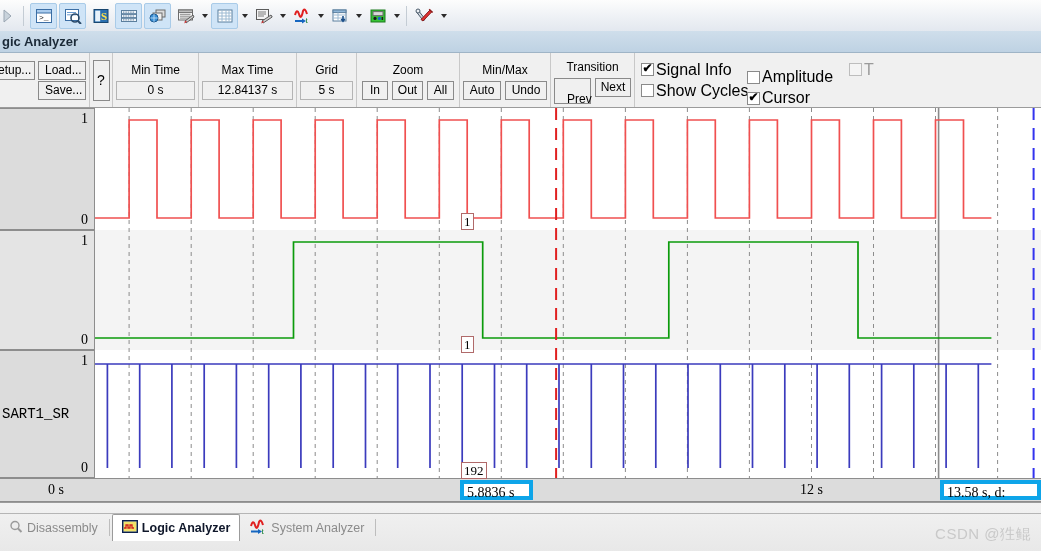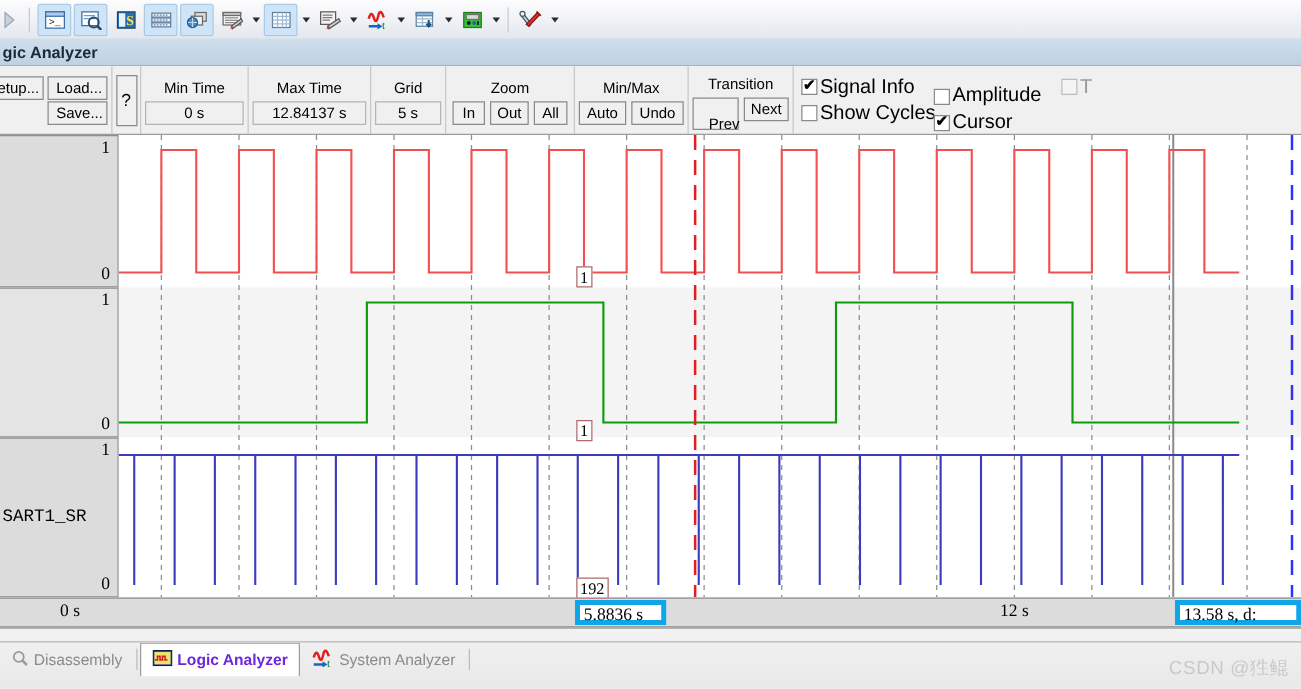--- a/index.html
+++ b/index.html
@@ -137,21 +137,21 @@
   }
   .tabstrip:before{
     content:"";position:absolute;left:0;top:10px;width:1041px;height:1px;background:#b5b5b5;
   }
   .tabs{position:absolute;left:0;top:11px;height:27px;display:flex;align-items:stretch;}
   .tab{
     display:flex;align-items:center;gap:4px;padding:0 9px;height:27px;box-sizing:border-box;
     font-size:12.5px;color:#8b8b8b;position:relative;
   }
   .tab.active{
-    background:#fff;border:1px solid #9b9b9b;border-bottom:none;color:#6d28d9;font-weight:bold;
+    background:#fff;border:1px solid #9b9b9b;border-bottom:none;color:#0f172a;font-weight:bold;
     border-radius:2px 2px 0 0;
   }
   .tabdiv{width:1px;height:17px;background:#bdbdbd;align-self:center;margin:0 2px;}
   .watermark{
     position:absolute;right:10px;top:22px;font-size:15px;color:#c9c9c9;letter-spacing:.5px;
   }
 </style>
 </head>
 <body>
 

